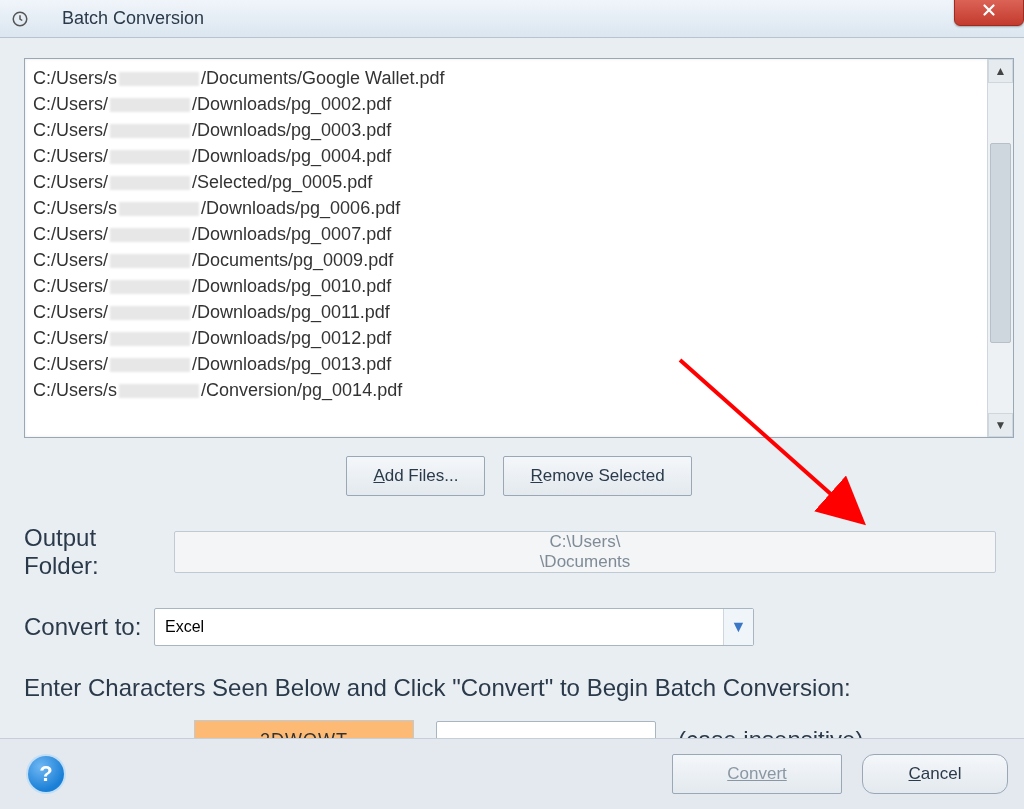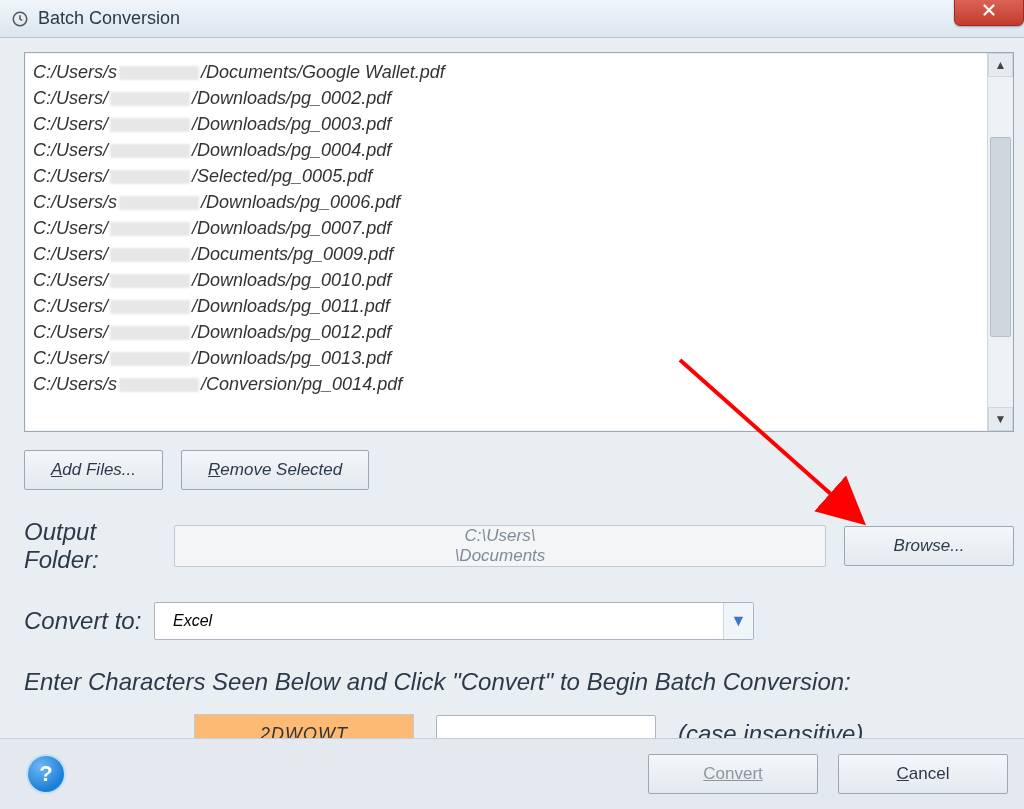--- a/index.html
+++ b/index.html
@@ -24,37 +24,36 @@
     align-items: center;
     padding-left: 10px;
     position: relative;
   }
   .titlebar .app-icon {
     width: 20px; height: 20px;
     margin-right: 8px;
     display: inline-flex; align-items: center; justify-content: center;
     color: #555;
   }
-  .title-text { color: #2b3a4a; font-size: 18px; }
+  .title-text { color: #2b3a4a; font-size: 18px; margin-left: 24px; }
   .close-btn {
     position: absolute; right: 0; top: -6px;
     width: 70px; height: 32px;
     background: linear-gradient(#e06a5e, #c33b2e);
     border: 1px solid #9a2c22;
     border-bottom-left-radius: 6px;
     border-bottom-right-radius: 6px;
     display: flex; align-items: center; justify-content: center;
     color: #fff;
     box-shadow: 0 1px 2px rgba(0,0,0,0.3);
   }
   .client {
     position: absolute;
-    left: 24px; right: 0; top: 52px;
+    left: 24px; right: 0; top: 58px;
     padding-right: 10px;
-    font-style: italic;
   }
   .file-list-wrap {
     position: relative;
     border: 1px solid #9aa8b6;
     background: #fff;
     height: 380px;
     box-shadow: inset 0 0 3px rgba(0,0,0,0.1);
   }
   .file-list {
     position: absolute;
@@ -107,21 +106,21 @@
     padding: 0 26px;
     background: linear-gradient(#f4f7fa, #e3e9ee);
     border: 1px solid #9aa8b6;
     color: #2b3a4a;
     font-size: 17px;
     cursor: default;
     border-radius: 2px;
   }
   .btn.disabled { color: #8a97a3; }
   .row { display: flex; align-items: center; }
-  .gap8 { gap: 18px; }
+  .gap8 { gap: 18px; justify-content: center; }
   .mt18 { margin-top: 18px; }
   .mt28 { margin-top: 28px; }
   .label { color: #2b3a4a; font-size: 24px; }
   .text-input {
     height: 42px;
     background: #f3f5f7;
     border: 1px solid #c0cad3;
     padding: 0 10px;
     color: #7f8b96;
     font-size: 17px;
@@ -140,21 +139,21 @@
     height: 38px;
     background: #fff;
     border: 1px solid #a9b6c2;
     border-radius: 2px;
   }
   .combo {
     height: 38px;
     background: #fff;
     border: 1px solid #a9b6c2;
     display: flex; align-items: center;
-    padding-left: 18px;
+    padding-left: 10px;
     position: relative;
     border-radius: 2px;
   }
   .combo .chev {
     position: absolute; right: 0; top: 0; bottom: 0;
     width: 30px;
     border-left: 1px solid #cfd7de;
     display: flex; align-items: center; justify-content: center;
     background: #f0f5fa;
     color: #3a77c7;
@@ -256,23 +255,20 @@
       </div>
     </div>
 
     <div class="row mt28" style="align-items:center;">
       <div class="label" style="width:150px;">Output Folder:</div>
       <div class="text-input" style="flex:1; margin-right:18px;">
         <span>C:\Users\</span>
           <span class="redact"></span>
           <span>\Documents</span>
       </div>
-      <div class="btn" style="width:170px;">
-        <span>Browse...</span>
-      </div>
     </div>
 
     <div class="row mt28">
       <div class="label" style="width:130px;">Convert to:</div>
       <div class="combo" style="width:600px;">
         <span>Excel</span>
         <div class="chev">▼</div>
       </div>
     </div>
 
@@ -287,21 +283,21 @@
   </div>
 
   <div class="footer-sep"></div>
 
   <div class="footer">
     <div class="help-icon">?</div>
     <div style="flex:1"></div>
     <div class="btn disabled" style="width:170px; margin-right:20px;text-decoration:underline;">
       <span>Convert</span>
     </div>
-    <div class="btn" style="width:170px;">
+    <div class="btn" style="width:146px;border-radius:12px;">
       <span class="mn">Cancel</span>
     </div>
   </div>
 
   <svg class="arrow-annot" style="left:660px; top:350px;" width="260" height="220">
     <defs>
       <marker id="ah" markerWidth="14" markerHeight="14" refX="10" refY="6" orient="auto">
         <path d="M0,0 L12,6 L0,12 z" fill="#ff0000"></path>
       </marker>
     </defs>

